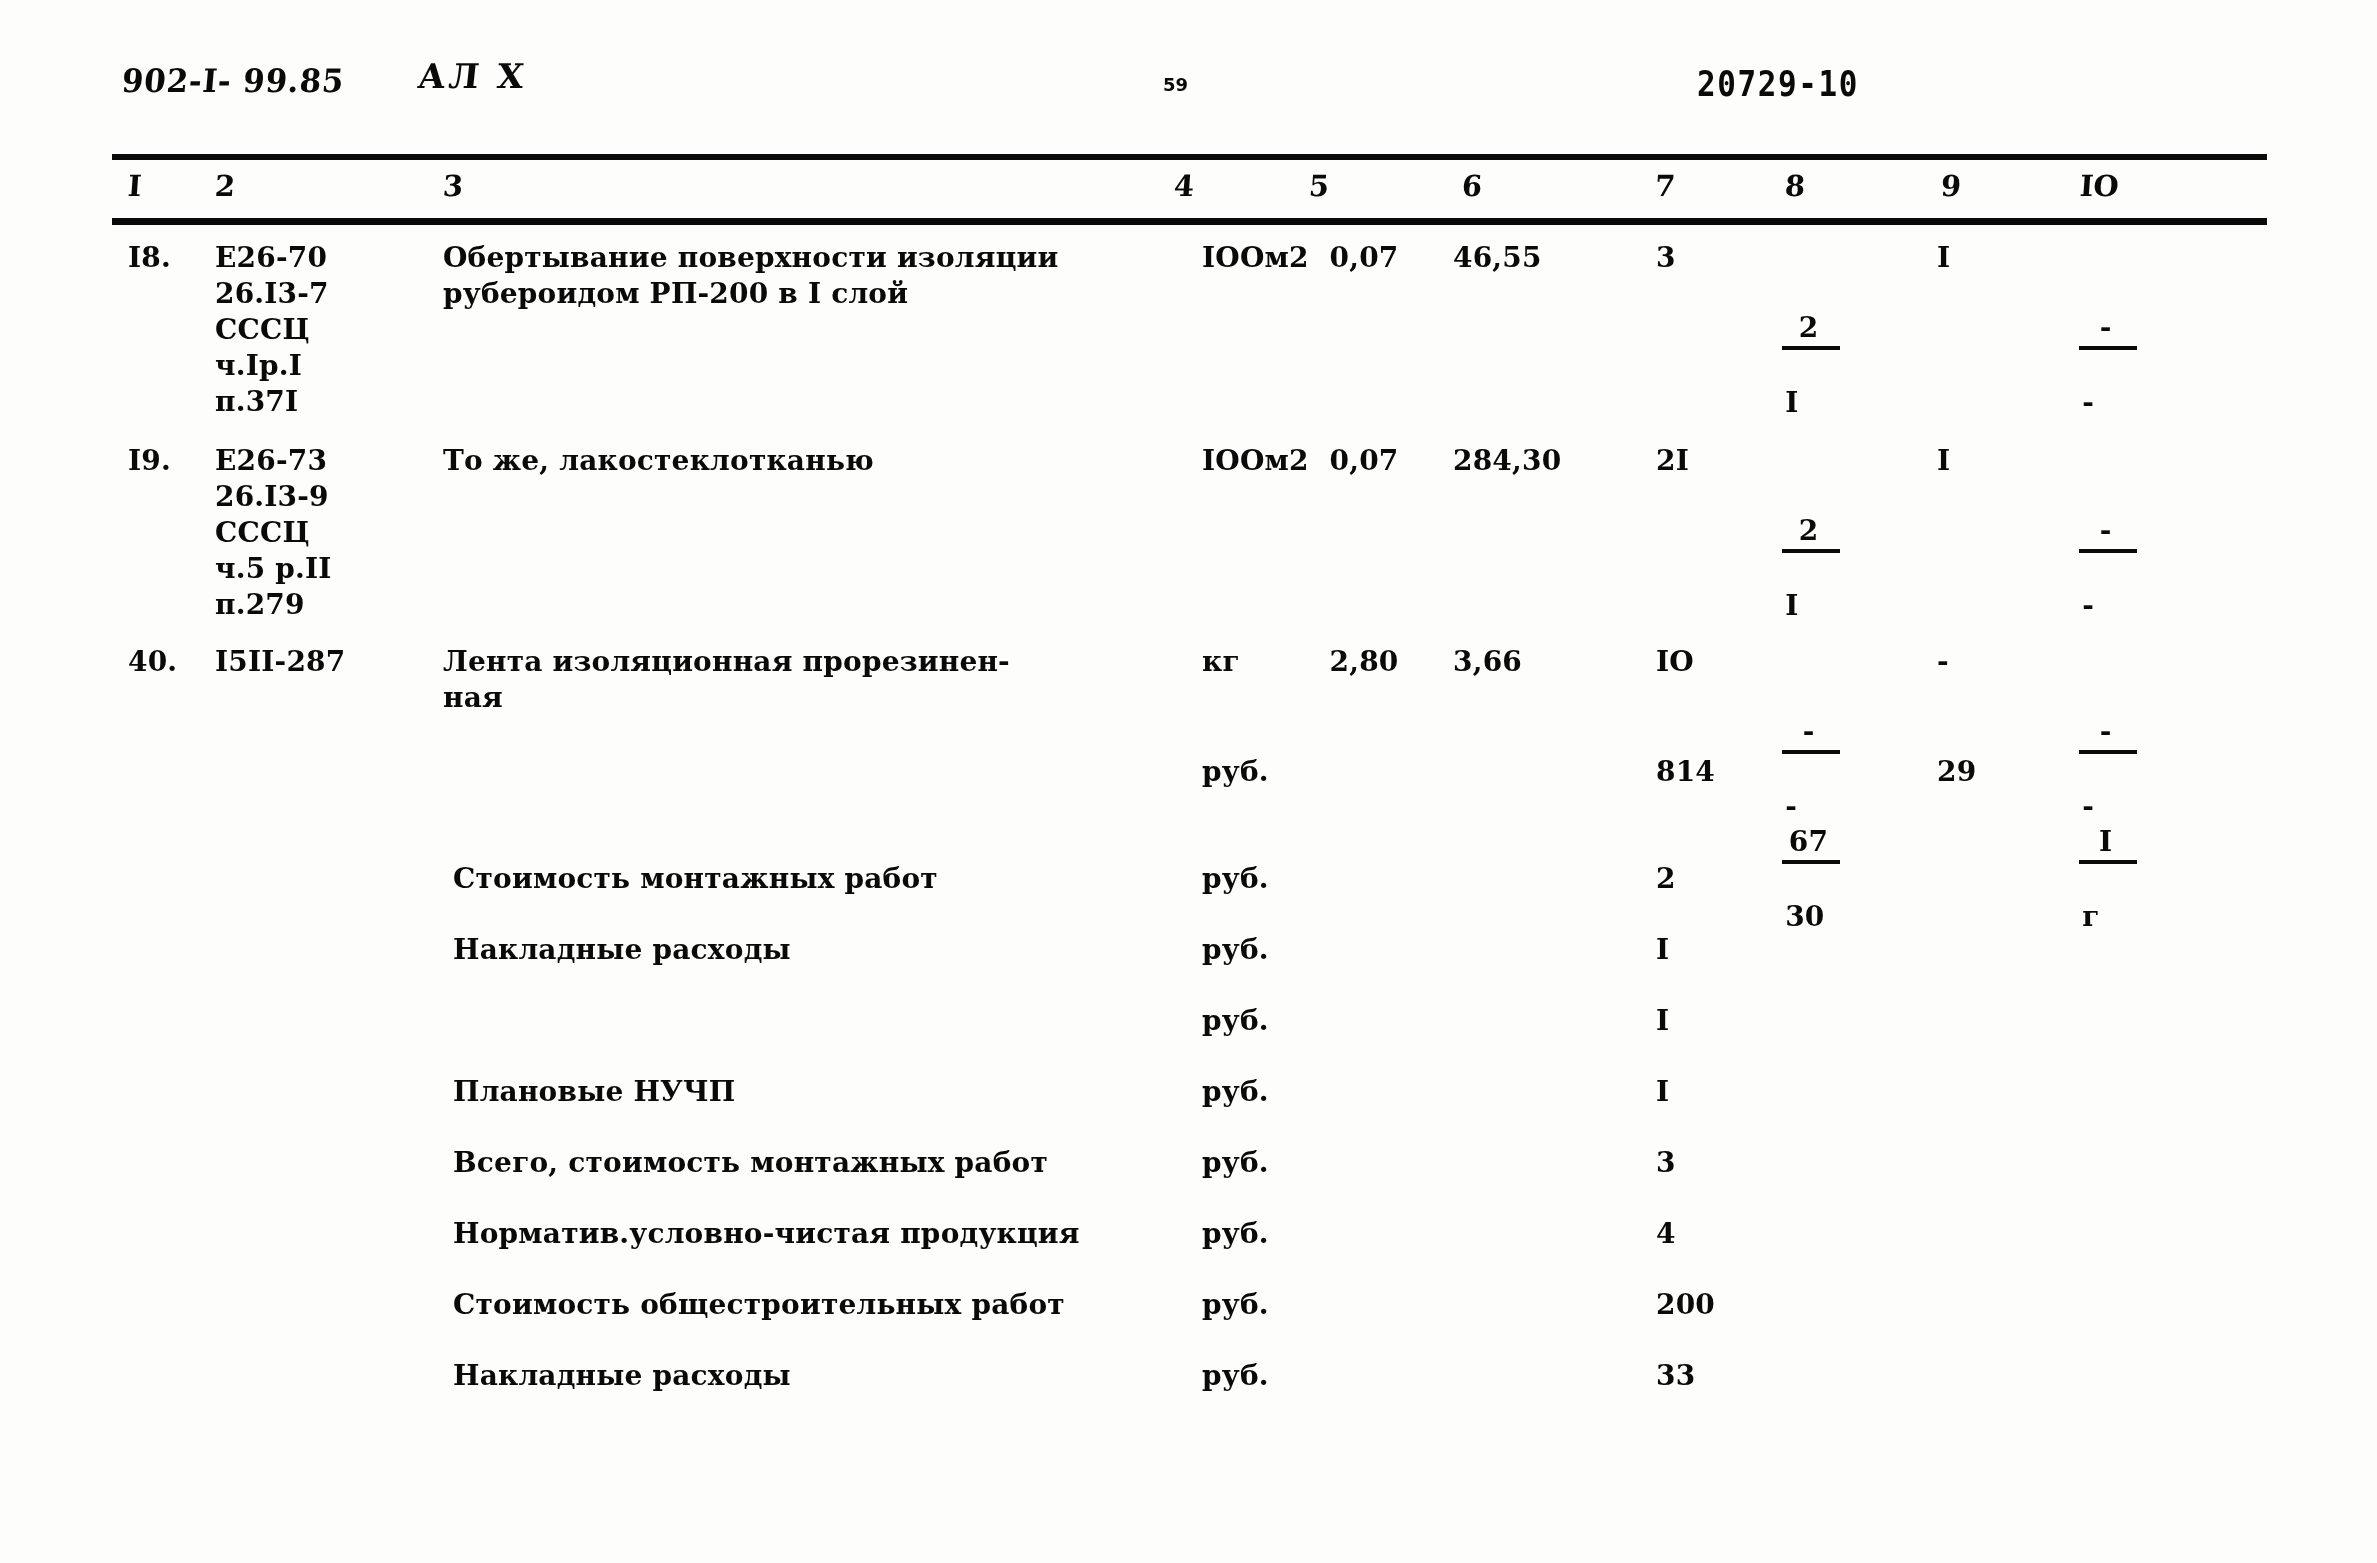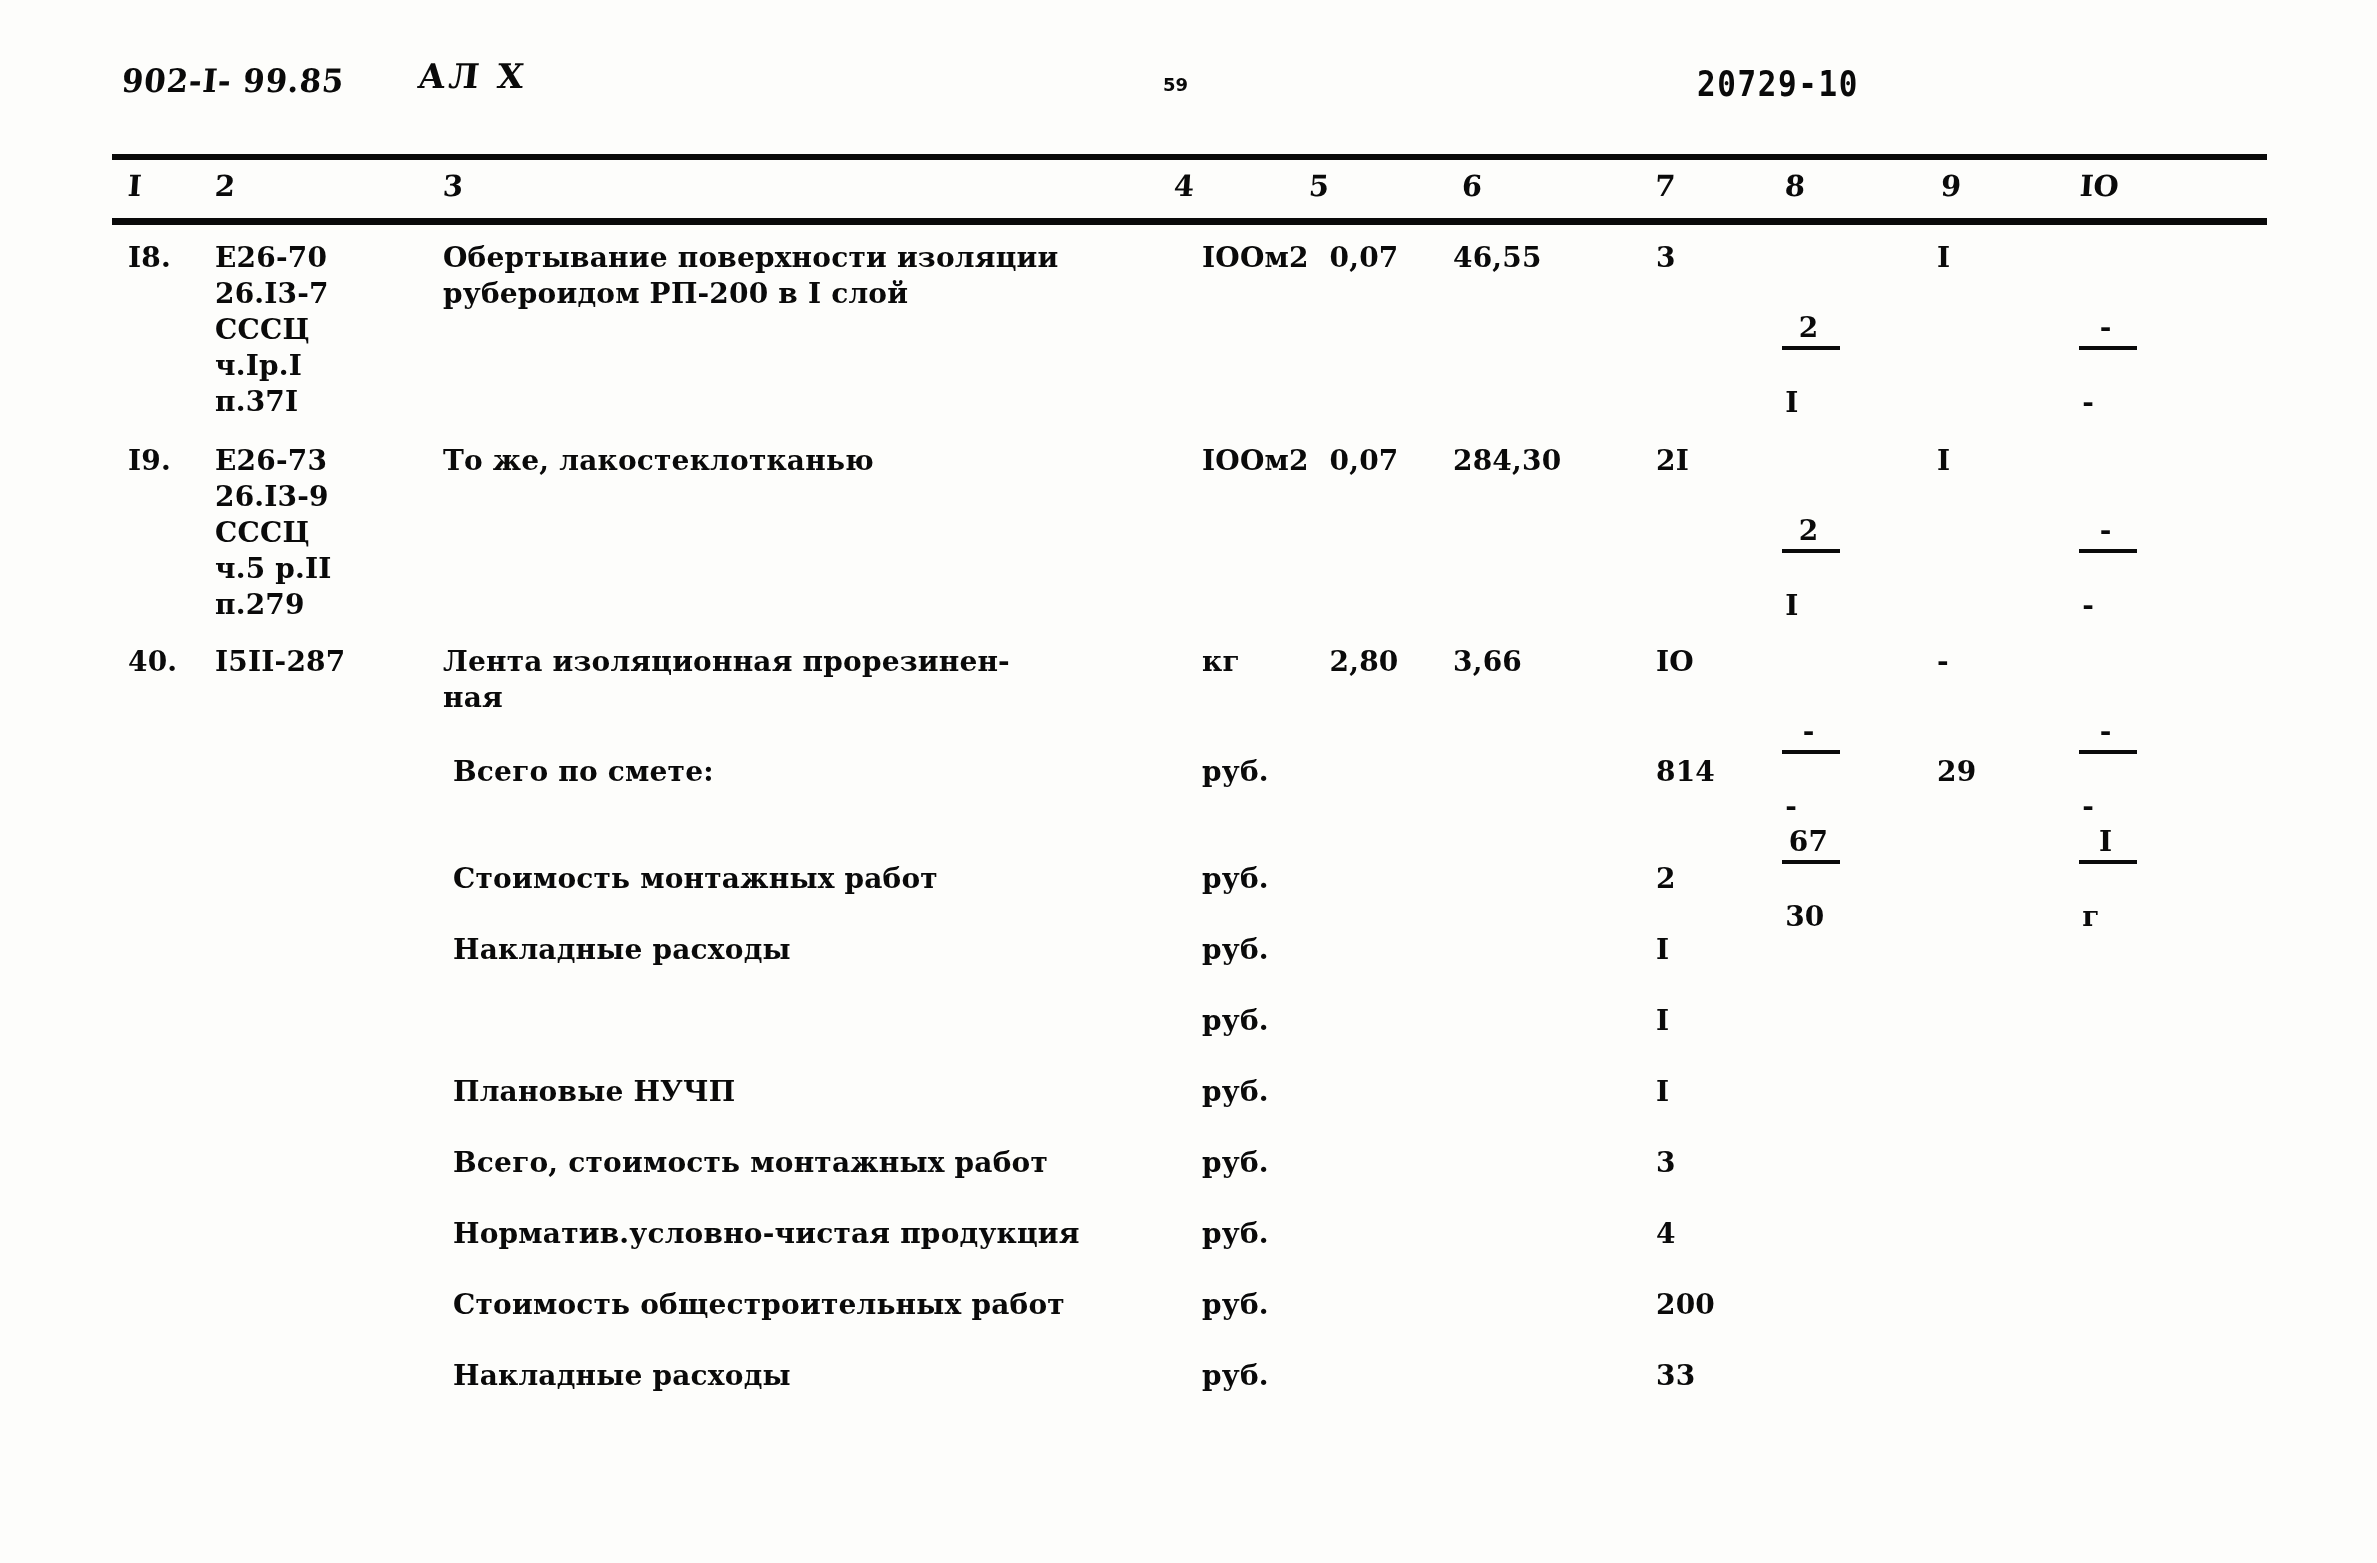--- a/index.html
+++ b/index.html
@@ -249,21 +249,20 @@
       <span class="cell c-mach">-</span>
       <span class="cell c-zp">
         <span class="frac">
           <span class="top dash">-</span>
           <span class="bot dash">-</span>
         </span>
       </span>
     </div>
 
     <div class="row" style="height:107px">
-      <span class="cell summary-label">Всего по смете:</span>
       <span class="cell c-unit">руб.</span>
       <span class="cell c-sum">814</span>
       <span class="cell c-lab">
         <span class="frac">
           <span class="top">67</span>
           <span class="bot">30</span>
         </span>
       </span>
       <span class="cell c-mach">29</span>
       <span class="cell c-zp">

